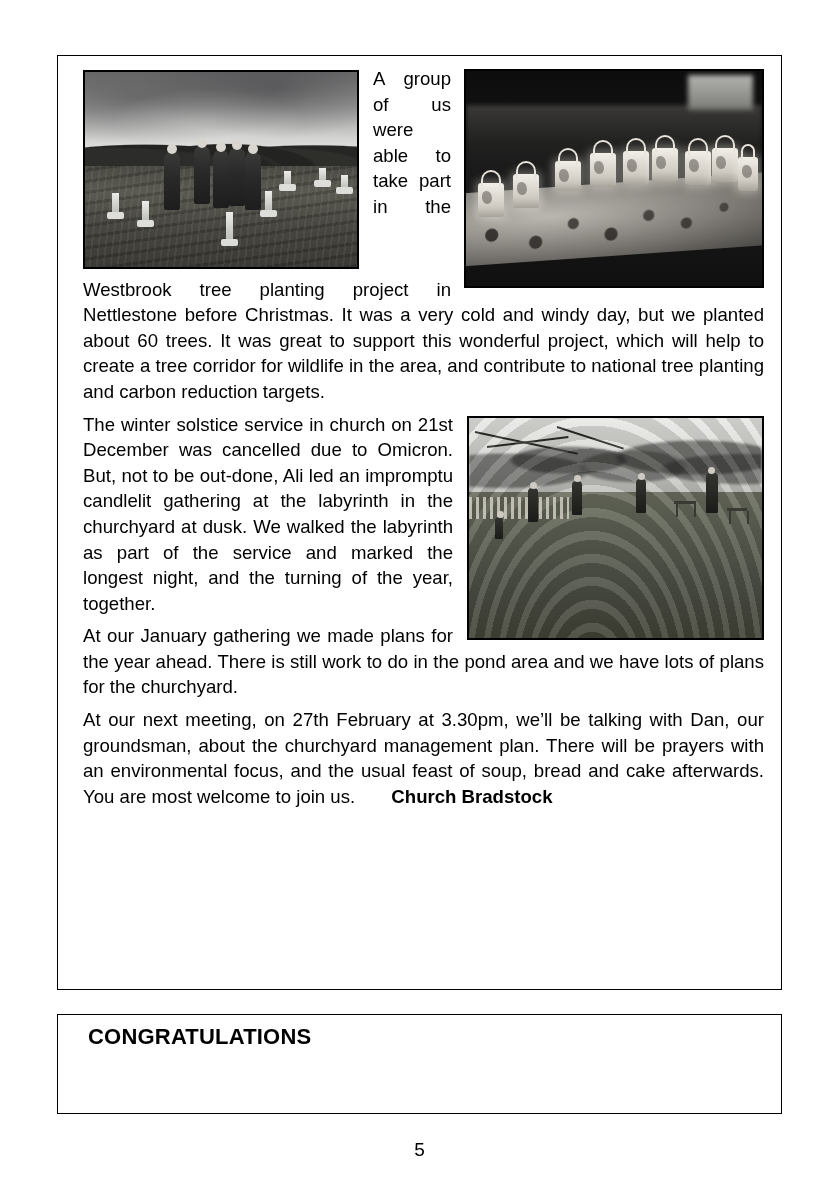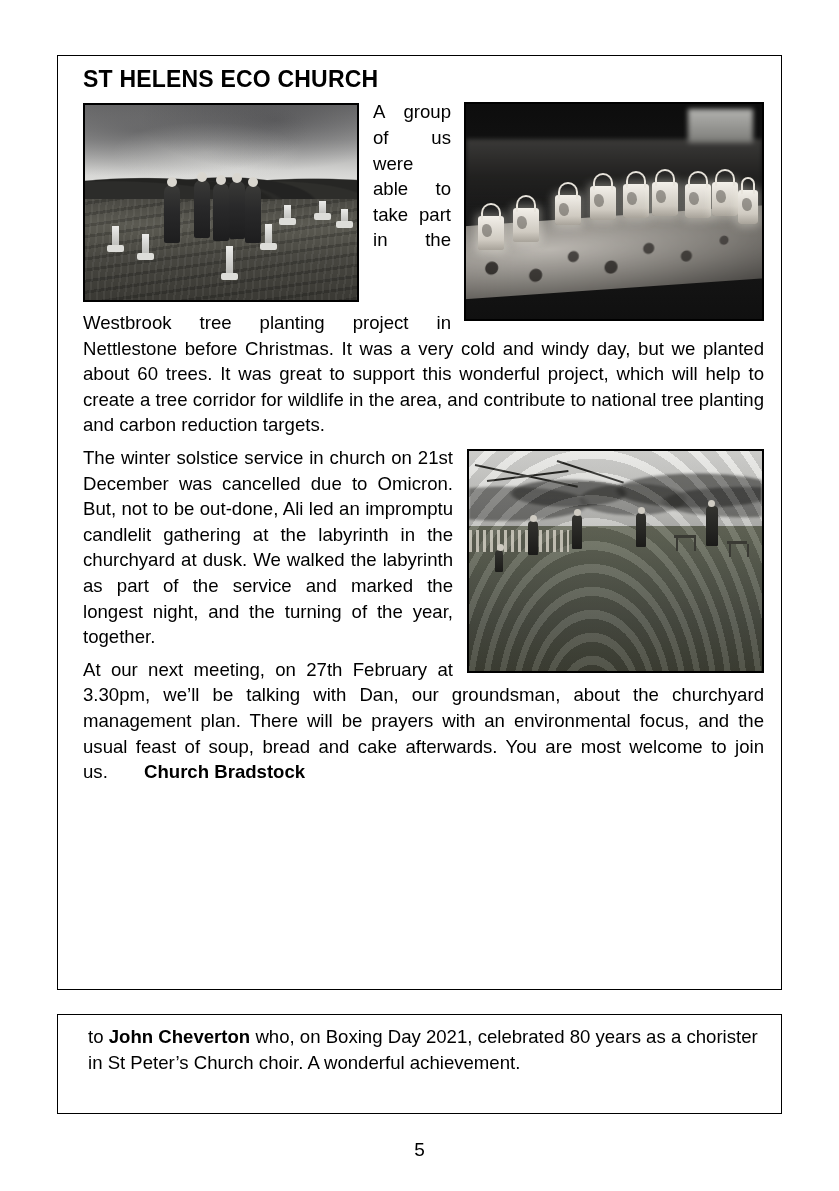--- a/index.html
+++ b/index.html
@@ -302,21 +302,20 @@
     text-align: center;
     font-size: 19px;
     line-height: 1;
   }
 </style>
 </head>
 <body>
 
 <div id="article-box">
 
-  <h1 id="article-heading">ST HELENS ECO CHURCH</h1>
 
   <div class="flow">
 
     <div class="photo" id="photo-lanterns">
       <div class="ph-inner">
         <div class="lant-bg"></div>
         <div class="lant-window"></div>
         <div class="lant-pews"></div>
         <div class="lant-table"></div>
         <div class="lantern" style="left:4%;  top:52%;"></div>
@@ -369,23 +368,24 @@
         <div class="lb-fig" style="left:57%; top:28%;"></div>
         <div class="lb-fig" style="left:81%; top:25%; height:40px; width:12px;"></div>
         <div class="lb-fig" style="left:9%;  top:45%; height:22px; width:8px;"></div>
         <div class="lb-table" style="left:70%; top:38%; width:22px;"></div>
         <div class="lb-table" style="left:88%; top:41%; width:20px;"></div>
       </div>
     </div>
 
     <p>The winter solstice service in church on 21st December was cancelled due to Omicron. But, not to be out-done, Ali led an impromptu candlelit gathering at the labyrinth in the churchyard at dusk. We walked the labyrinth as part of the service and marked the longest night, and the turning of the year, together.</p>
 
+    <p>At our January gathering we made plans for the year ahead. There is still work to do in the pond area and we have lots of plans for the churchyard.</p>
 
     <p><span>At our next meeting, on 27th February at 3.30pm, we’ll be talking with Dan, our groundsman, about the churchyard management plan. There will be prayers with an environmental focus, and the usual feast of soup, bread and cake afterwards. You are most welcome to join us.</span>&nbsp;&nbsp;&nbsp;&nbsp;&nbsp;&nbsp;&nbsp;<span class="byline">Church Bradstock</span></p>
 
   </div>
 </div>
 
 <div id="congrats-box">
-  <p id="congrats-text"><span>to </span><b>John Cheverton</b><span> who, on Boxing Day 2021, celebrated 80 years as a chorister in St Peter’s Church choir. A wonderful achievement.</span></p>
+  <h2 id="congrats-heading">CONGRATULATIONS</h2>
 </div>
 
 <div id="page-number">5</div>
 
 </body></html>

